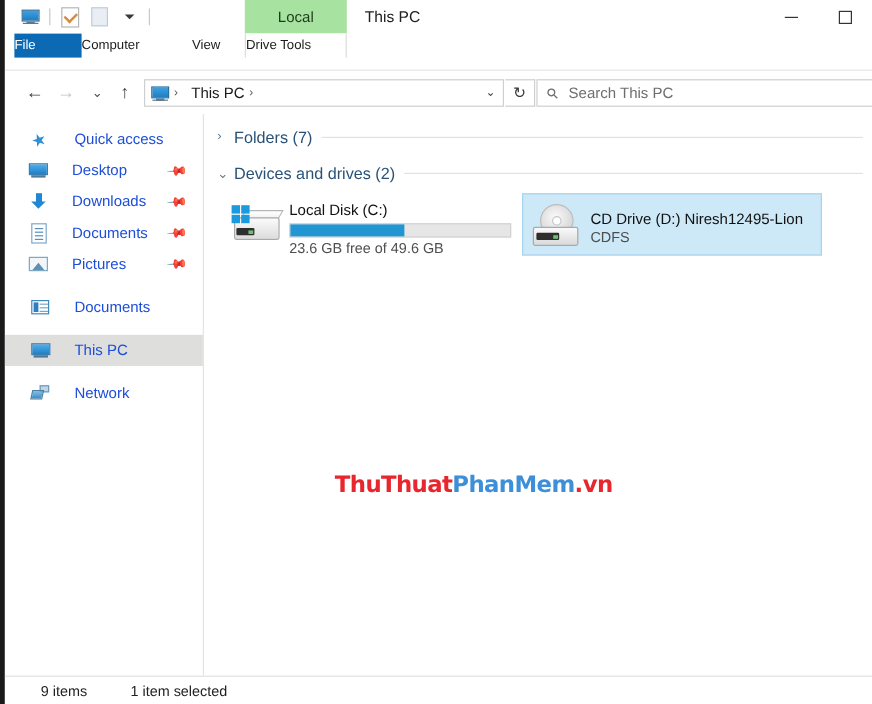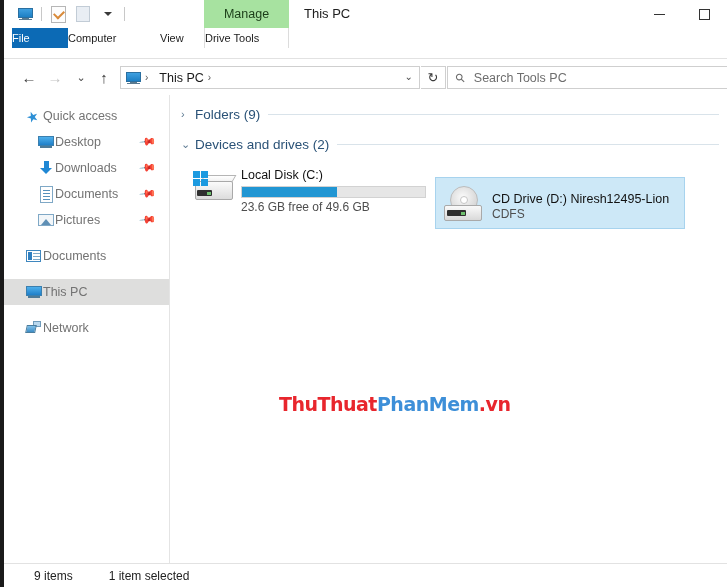--- a/index.html
+++ b/index.html
@@ -245,26 +245,26 @@
     padding-top: 8px;
   }
   .nav-item {
     position: relative;
     height: 26px;
     display: flex;
     align-items: center;
     padding-left: 22px;
     box-sizing: border-box;
   }
-  .nav-item.indent { padding-left: 34px; align-items: center; }
+  .nav-item.indent { padding-left: 20px; align-items: center; }
   .nav-item.selected { background: #dededd; }
   .nav-label {
-    margin-left: 1px;
+    margin-left: 20px;
     font-size: 12.5px;
-    color: #737373;
+    color: #1d4ed8;
     white-space: nowrap;
   }
   .nav-pin {
     position: absolute;
     right: 14px; top: 7px;
     font-size: 11px;
     color: #9a9a9a;
     transform: rotate(40deg);
   }
   .nav-gap { height: 10px; }
@@ -367,21 +367,20 @@
     width: 250px;
     height: 52px;
     display: flex;
     align-items: center;
     padding: 4px 0 0 4px;
     box-sizing: border-box;
   }
   .tile.selected {
     background: #cde8f7;
     border: 1px solid #a7d3ee;
-    margin-top: 16px;
   }
   .tile-ico { flex: 0 0 46px; height: 44px; position: relative; }
   .tile-info { margin-left: 6px; padding-top: 3px; }
   .tile-name {
     font-size: 12.5px;
     color: #111111;
     white-space: nowrap;
   }
   .tile-sub {
     font-size: 12px;
@@ -506,21 +505,21 @@
       <div class="qat-btn">
         <div class="folder-ico2"></div>
       </div>
       <div class="qat-btn">
         <div class="qat-caret"></div>
       </div>
       <div class="qat-sep"></div>
     </div>
 
     <div class="contextual-head">
-      <span>Manage</span>
+      <span>Local</span>
     </div>
 
     <div class="win-title">This PC</div>
 
     <div class="win-controls">
       <div class="win-btn">
         <div class="min-glyph"></div>
       </div>
       <div class="win-btn">
         <div class="max-glyph"></div>
@@ -568,21 +567,21 @@
       <span class="crumb-sep">›</span>
       <span class="crumb-drop">⌄</span>
     </div>
 
     <div class="refresh-btn">
       <span>↻</span>
     </div>
 
     <div class="searchbox">
       <span class="search-ico">⚲</span>
-      <span class="search-ph">Search Tools PC</span>
+      <span class="search-ph">Search This PC</span>
     </div>
   </div>
 
   <div class="body-split">
 
     <div class="nav-pane">
 
       <div class="nav-item">
         <span class="ico ico-quick">★</span>
         <span class="nav-label">Quick access</span>
@@ -661,21 +660,21 @@
             <span class="b1"></span>
           </span>
         <span class="nav-label">Network</span>
       </div>
     </div>
 
     <div class="content-pane">
 
       <div class="group-header">
         <span class="grp-chev">›</span>
-        <span class="grp-title">Folders (9)</span>
+        <span class="grp-title">Folders (7)</span>
         <span class="grp-rule"></span>
       </div>
 
       <div class="group-header">
         <span class="grp-chev">⌄</span>
         <span class="grp-title">Devices and drives (2)</span>
         <span class="grp-rule"></span>
       </div>
 
       <div class="tiles">

